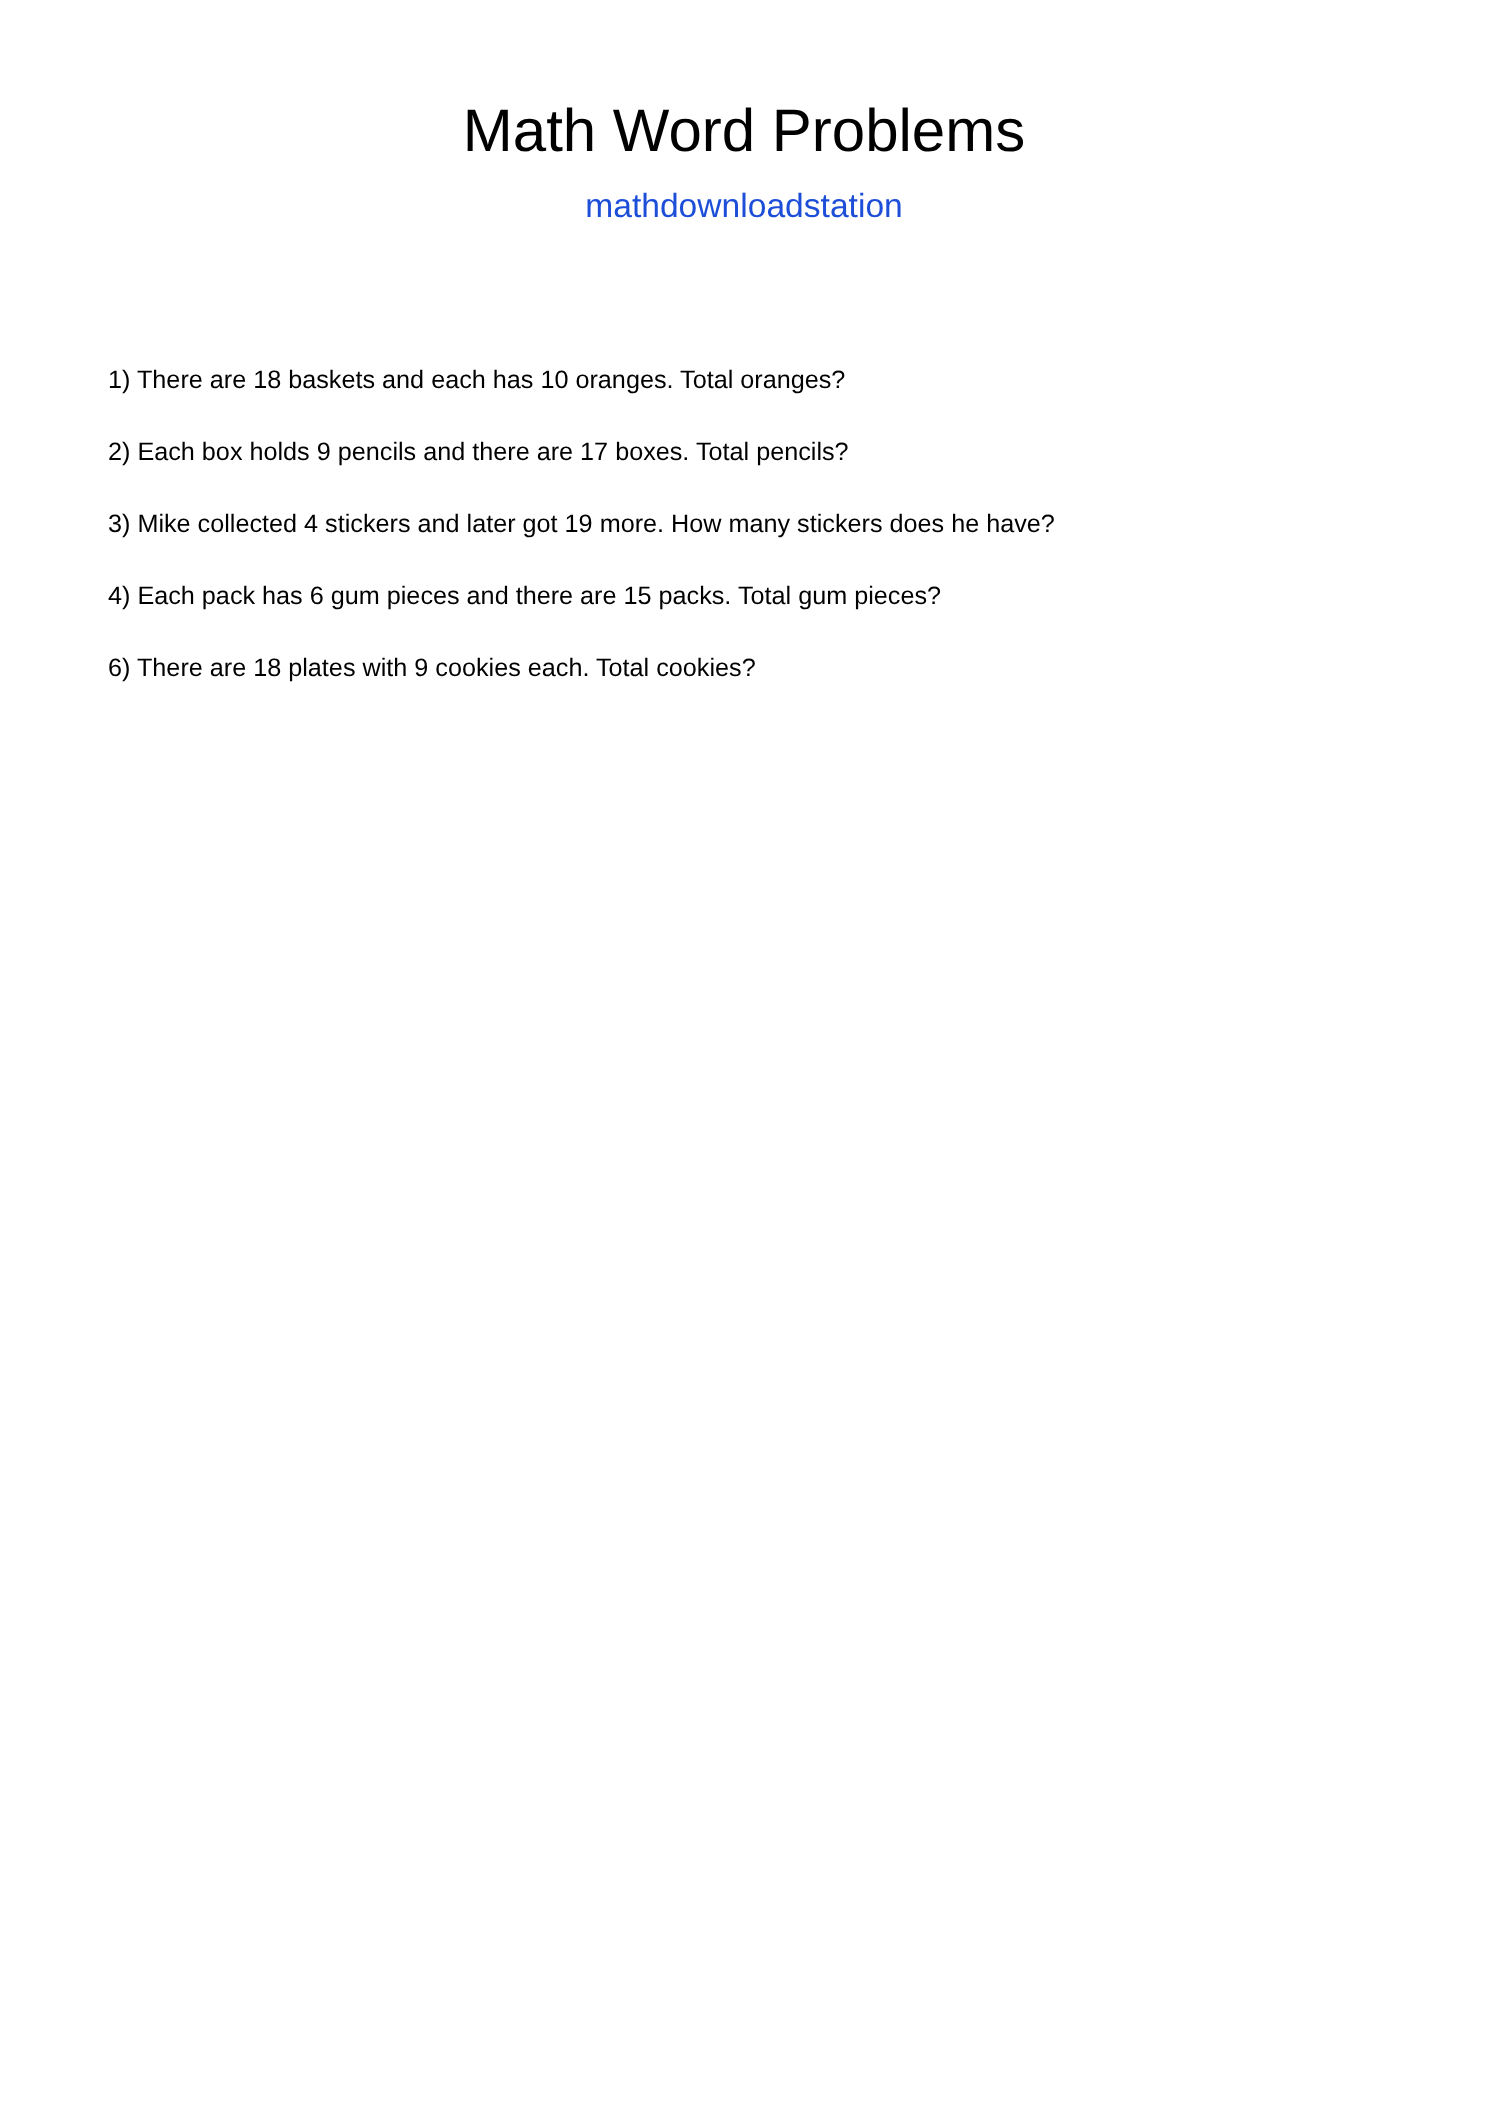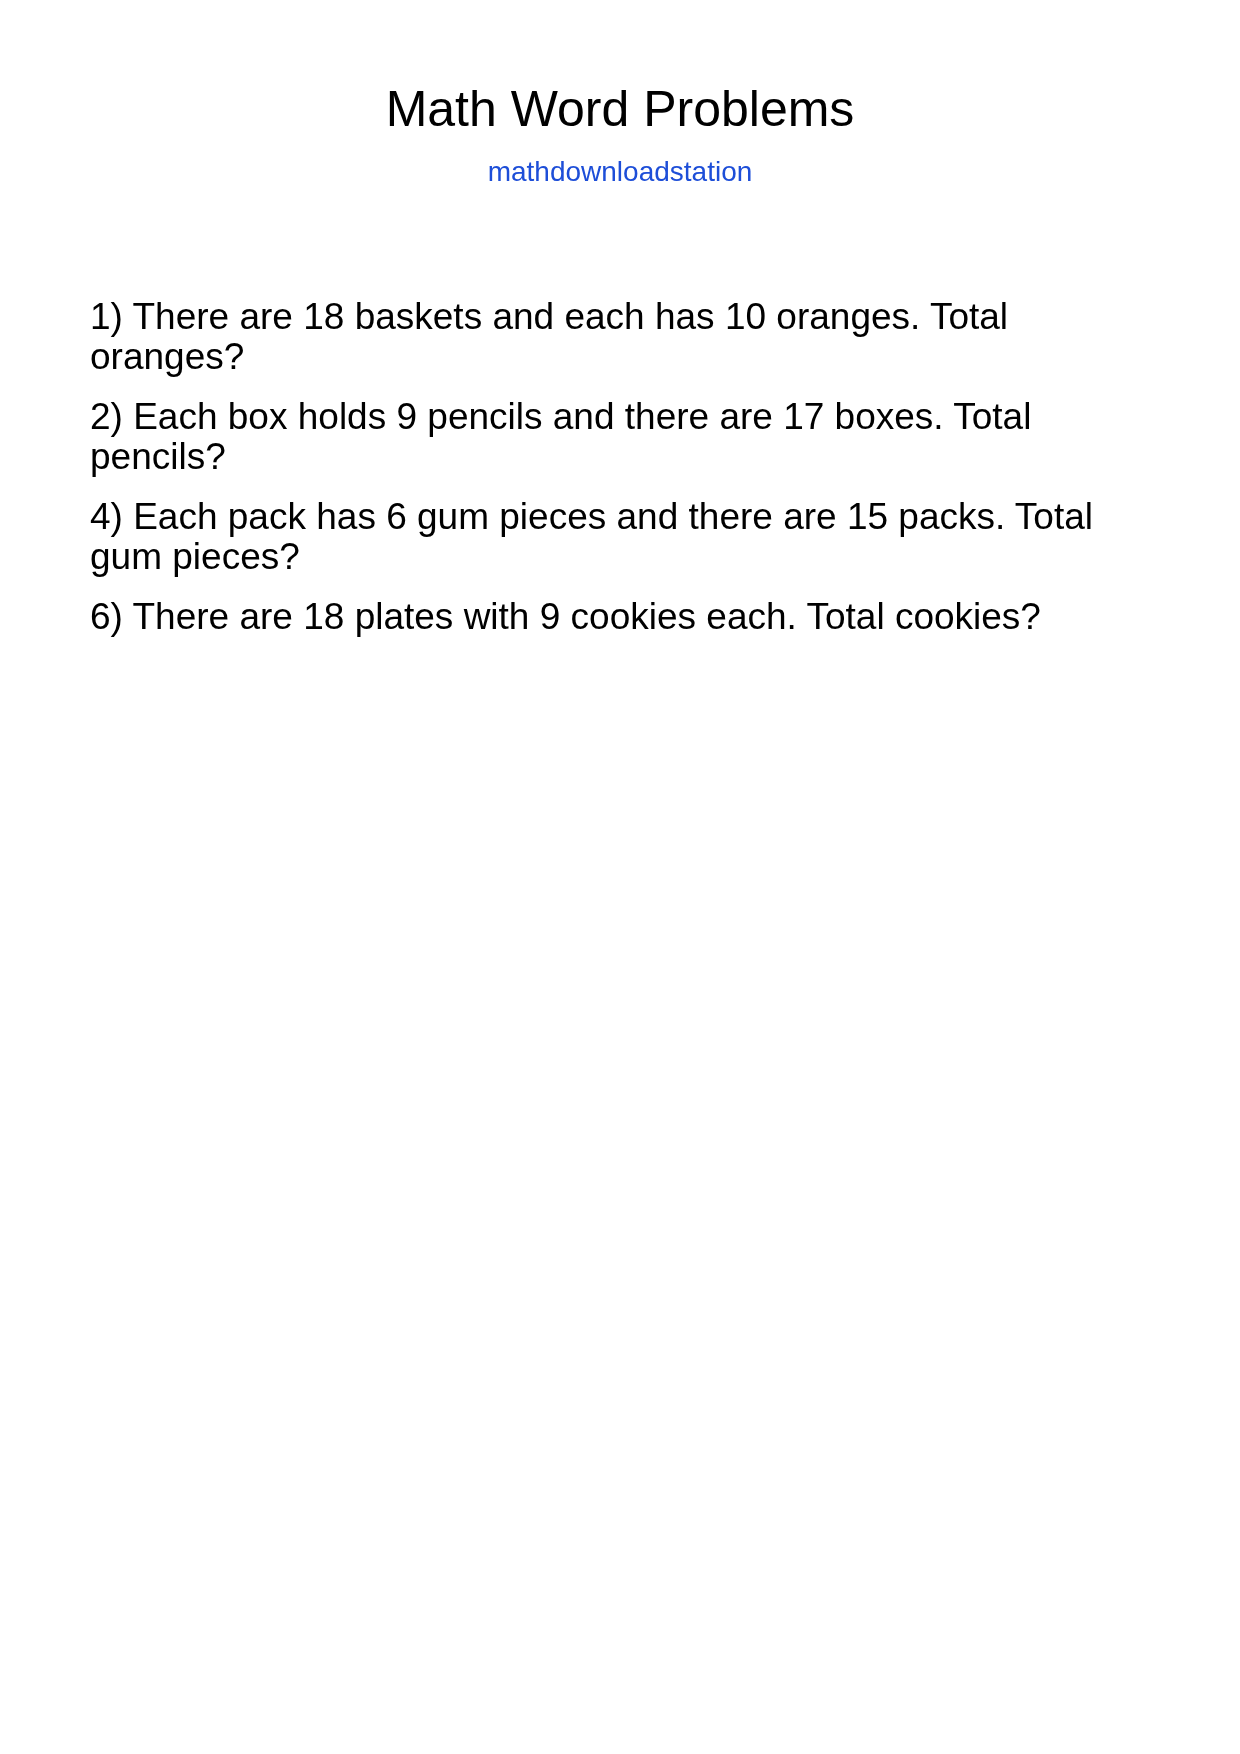--- a/index.html
+++ b/index.html
@@ -51,21 +51,21 @@
   .problem-list {
     margin: 0;
     padding: 0;
     list-style: none;
     padding-top: 108px;
     padding-left: 90px;
     padding-right: 95px;
   }
 
   .problem-item {
-    font-size: 37px;
+    font-size: 21px;
     font-weight: 400;
     color: #000000;
     line-height: 40px;
     margin: 0 0 20px 0;
     text-align: left;
     word-wrap: break-word;
   }
 
   .problem-item:last-child {
     margin-bottom: 0;
@@ -77,17 +77,18 @@
 <div class="page">
 
   <div class="doc-header">
     <h1 class="doc-title">Math Word Problems</h1>
     <div class="doc-subtitle">mathdownloadstation</div>
   </div>
 
   <ol class="problem-list">
     <li class="problem-item">1) There are 18 baskets and each has 10 oranges. Total oranges?</li>
     <li class="problem-item">2) Each box holds 9 pencils and there are 17 boxes. Total pencils?</li>
+    <li class="problem-item">3) Mike collected 4 stickers and later got 19 more. How many stickers does he have?</li>
     <li class="problem-item">4) Each pack has 6 gum pieces and there are 15 packs. Total gum pieces?</li>
     <li class="problem-item">6) There are 18 plates with 9 cookies each. Total cookies?</li>
   </ol>
 
 </div>
 
 </body></html>

